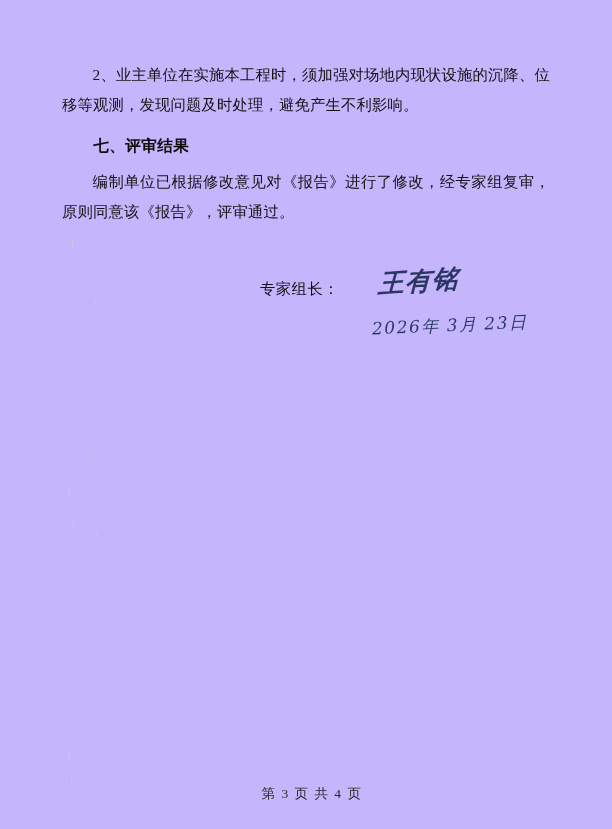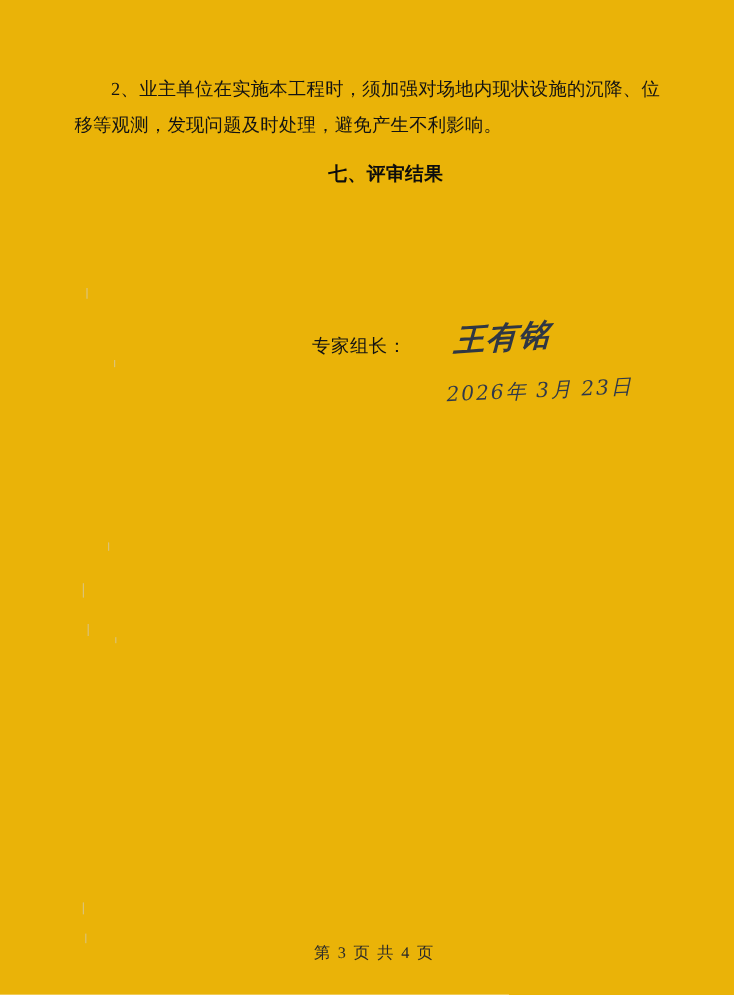--- a/index.html
+++ b/index.html
@@ -13,21 +13,21 @@
     font-family: "Liberation Serif", serif;
     color: #1a1a1a;
     position: relative;
     overflow: hidden;
   }
 
   
   .page {
     position: absolute;
     inset: 0;
-    background: #eab308;
+    background: #c4b5fd;
   }
 
   .page-inner {
     position: absolute;
     left: 0;
     top: 0;
     right: 0;
     bottom: 0;
     padding: 0;
   }
@@ -56,21 +56,20 @@
 
   h2.section-heading {
     margin: 0 0 6px 0;
     font-size: 15.6px;
     line-height: 30px;
     font-weight: bold;
     text-indent: 2em;
     letter-spacing: 0.4px;
     color: #0d0d0d;
     font-family: "Liberation Sans", sans-serif;
-    text-align: center;
   }
 
   
   .signature-block {
     position: absolute;
     right: 62px;
     top: 270px;
     width: 290px;
     text-align: right;
   }
@@ -149,20 +148,21 @@
 <body>
 
 <div class="page">
   <div class="page-inner">
 
     <div class="body-text">
       <p class="para indent">2、业主单位在实施本工程时，须加强对场地内现状设施的沉降、位移等观测，发现问题及时处理，避免产生不利影响。</p>
 
       <h2 class="section-heading">七、评审结果</h2>
 
+      <p class="para indent">编制单位已根据修改意见对《报告》进行了修改，经专家组复审，原则同意该《报告》，评审通过。</p>
     </div>
 
     <div class="signature-block">
       <div class="sig-row">
         <span class="sig-label">专家组长：</span>
         <span class="sig-handwriting">王有铭</span>
         <span class="sig-date">2026年 3月 23日</span>
       </div>
     </div>
 

